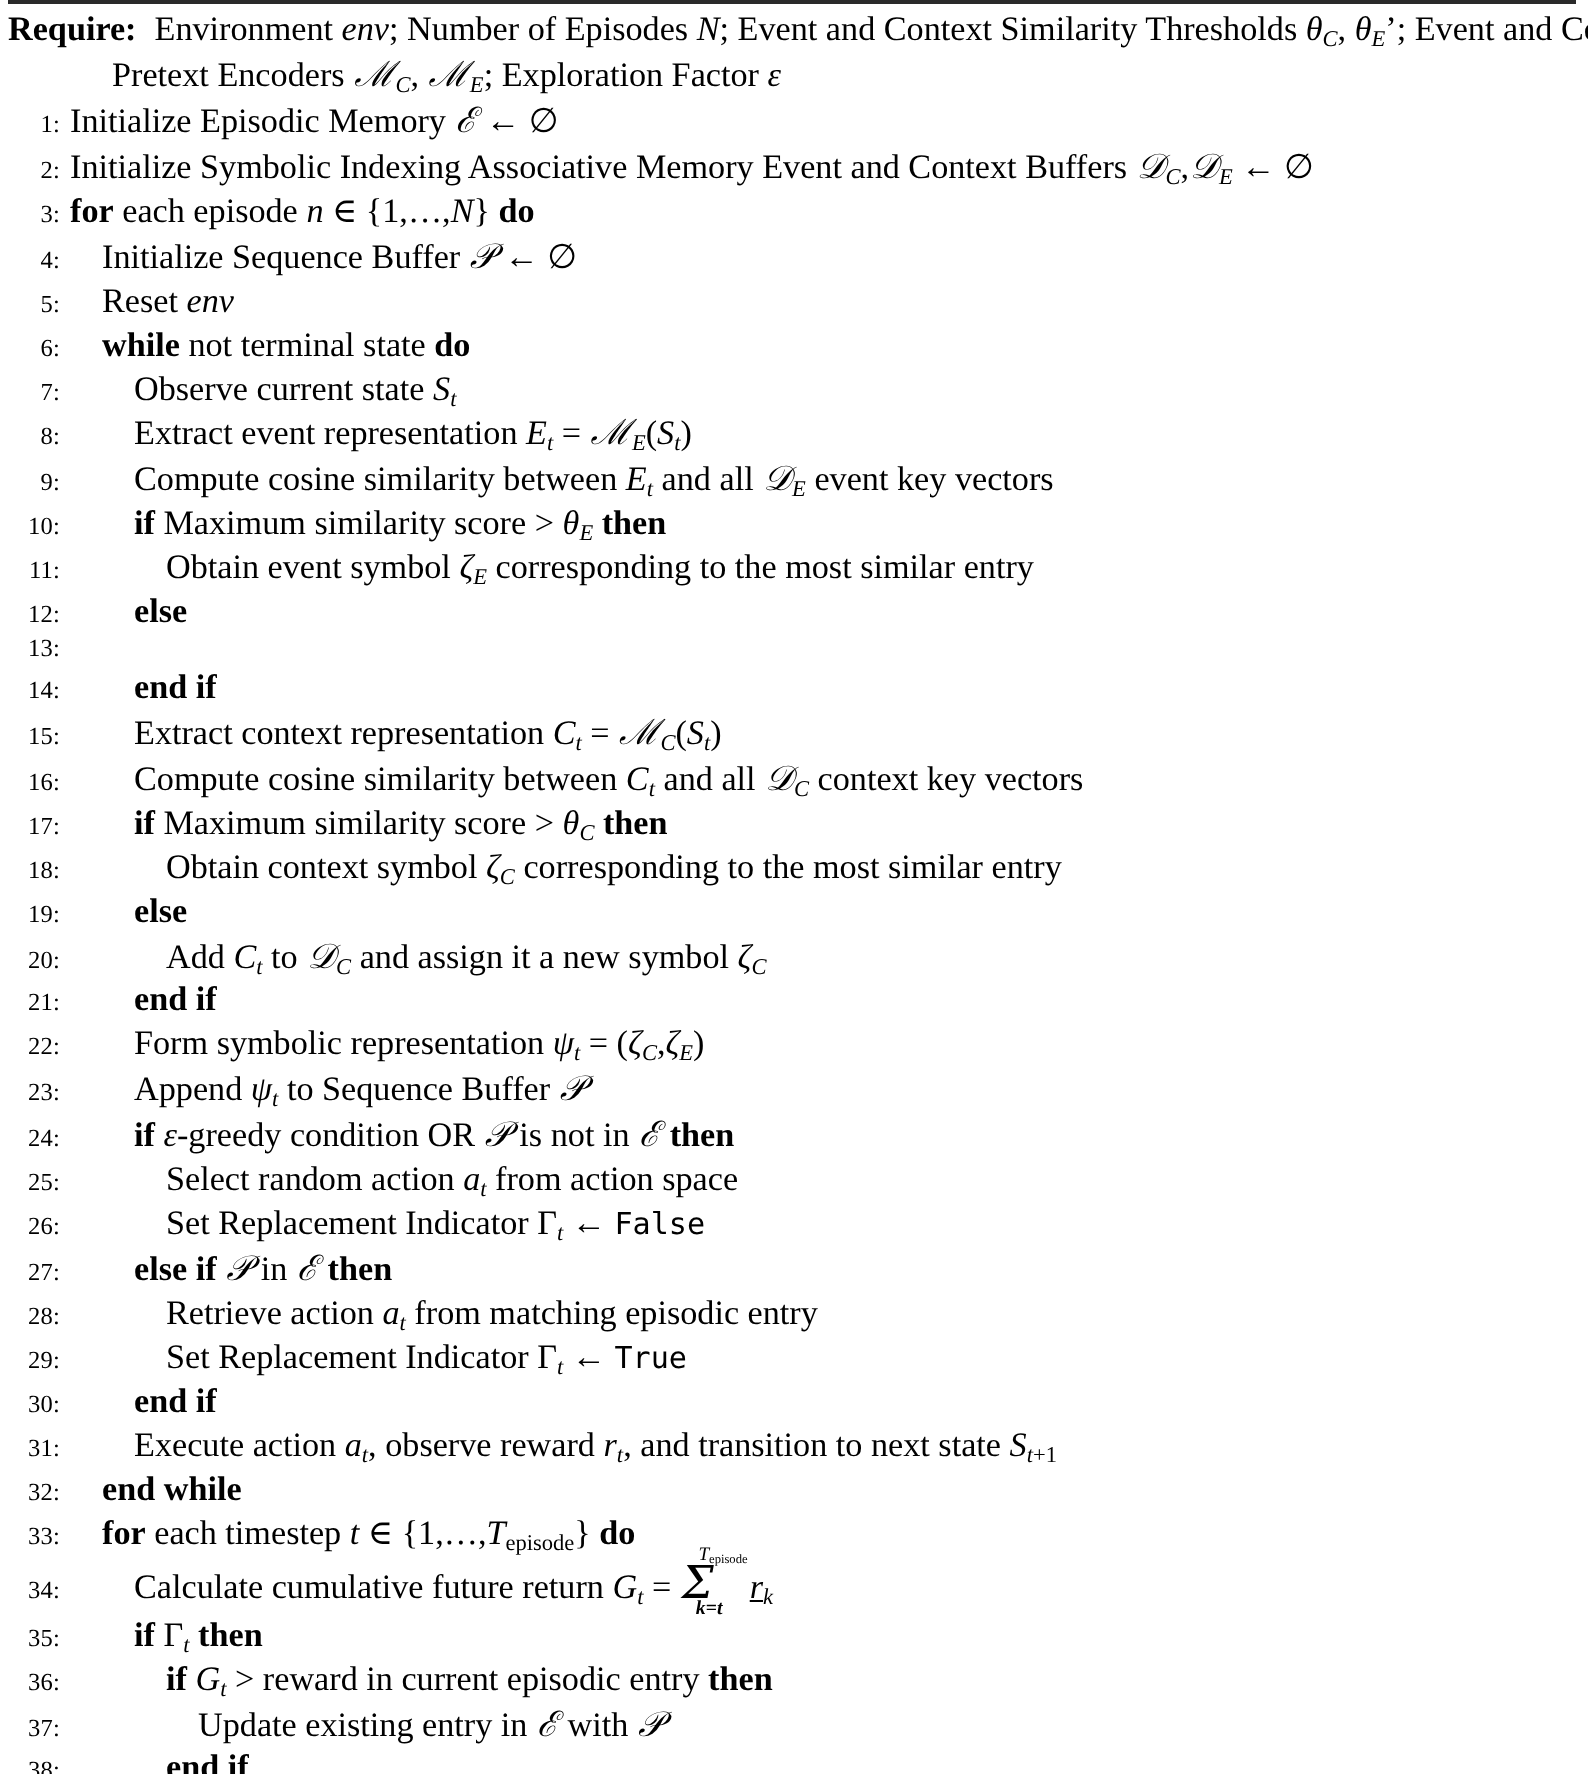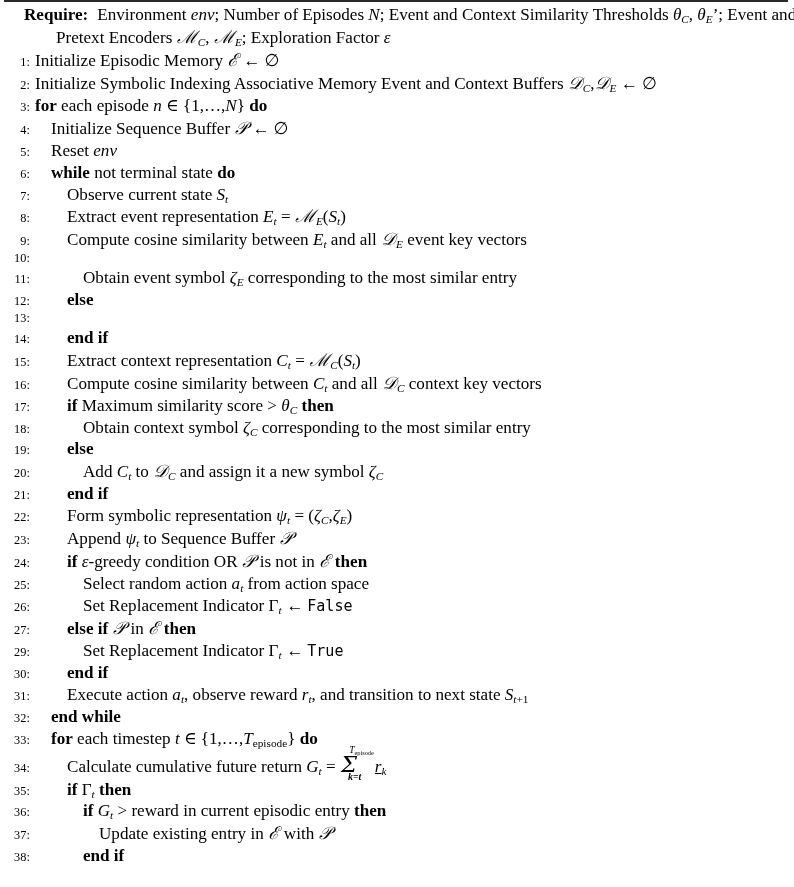--- a/index.html
+++ b/index.html
@@ -33,21 +33,20 @@
     align-items: baseline;
     font-size: 17.1px;
     line-height: 1.284;
     white-space: nowrap;
   }
 
   
   .req-line .req-kw {
     font-weight: bold;
     padding-right: 9px;
-    margin-left: 20px;
   }
   .req-line .req-body { flex: 0 1 auto; }
   .req-cont {
     padding-left: 52px;
   }
 
   
   .num {
     flex: 0 0 auto;
     width: 26px;
@@ -168,20 +167,21 @@
     <span class="body i2">Extract event representation <i>E</i><sub><i>t</i></sub> = <span class="cal">ℳ</span><sub><i>E</i></sub>(<i>S</i><sub><i>t</i></sub>)</span>
   </div>
 
   <div class="line">
     <span class="num">9:</span>
     <span class="body i2">Compute cosine similarity between <i>E</i><sub><i>t</i></sub> and all <span class="cal">𝒟</span><sub><i>E</i></sub> event key vectors</span>
   </div>
 
   <div class="line">
     <span class="num">10:</span>
+    <span class="body i2"><b>if</b> Maximum similarity score &gt; <i>θ</i><sub><i>E</i></sub> <b>then</b></span>
   </div>
 
   <div class="line">
     <span class="num">11:</span>
     <span class="body i3">Obtain event symbol <i>ζ</i><sub><i>E</i></sub> corresponding to the most similar entry</span>
   </div>
 
   <div class="line">
     <span class="num">12:</span>
     <span class="body i2"><b>else</b></span>
@@ -254,20 +254,24 @@
   <div class="line">
     <span class="num">26:</span>
     <span class="body i3">Set Replacement Indicator Γ<sub><i>t</i></sub> ← <span class="mono">False</span></span>
   </div>
 
   <div class="line">
     <span class="num">27:</span>
     <span class="body i2"><b>else if</b> <span class="cal">𝒫</span> in <span class="cal">ℰ</span> <b>then</b></span>
   </div>
 
+  <div class="line">
+    <span class="num">28:</span>
+    <span class="body i3">Retrieve action <i>a</i><sub><i>t</i></sub> from matching episodic entry</span>
+  </div>
 
   <div class="line">
     <span class="num">29:</span>
     <span class="body i3">Set Replacement Indicator Γ<sub><i>t</i></sub> ← <span class="mono">True</span></span>
   </div>
 
   <div class="line">
     <span class="num">30:</span>
     <span class="body i2"><b>end if</b></span>
   </div>

